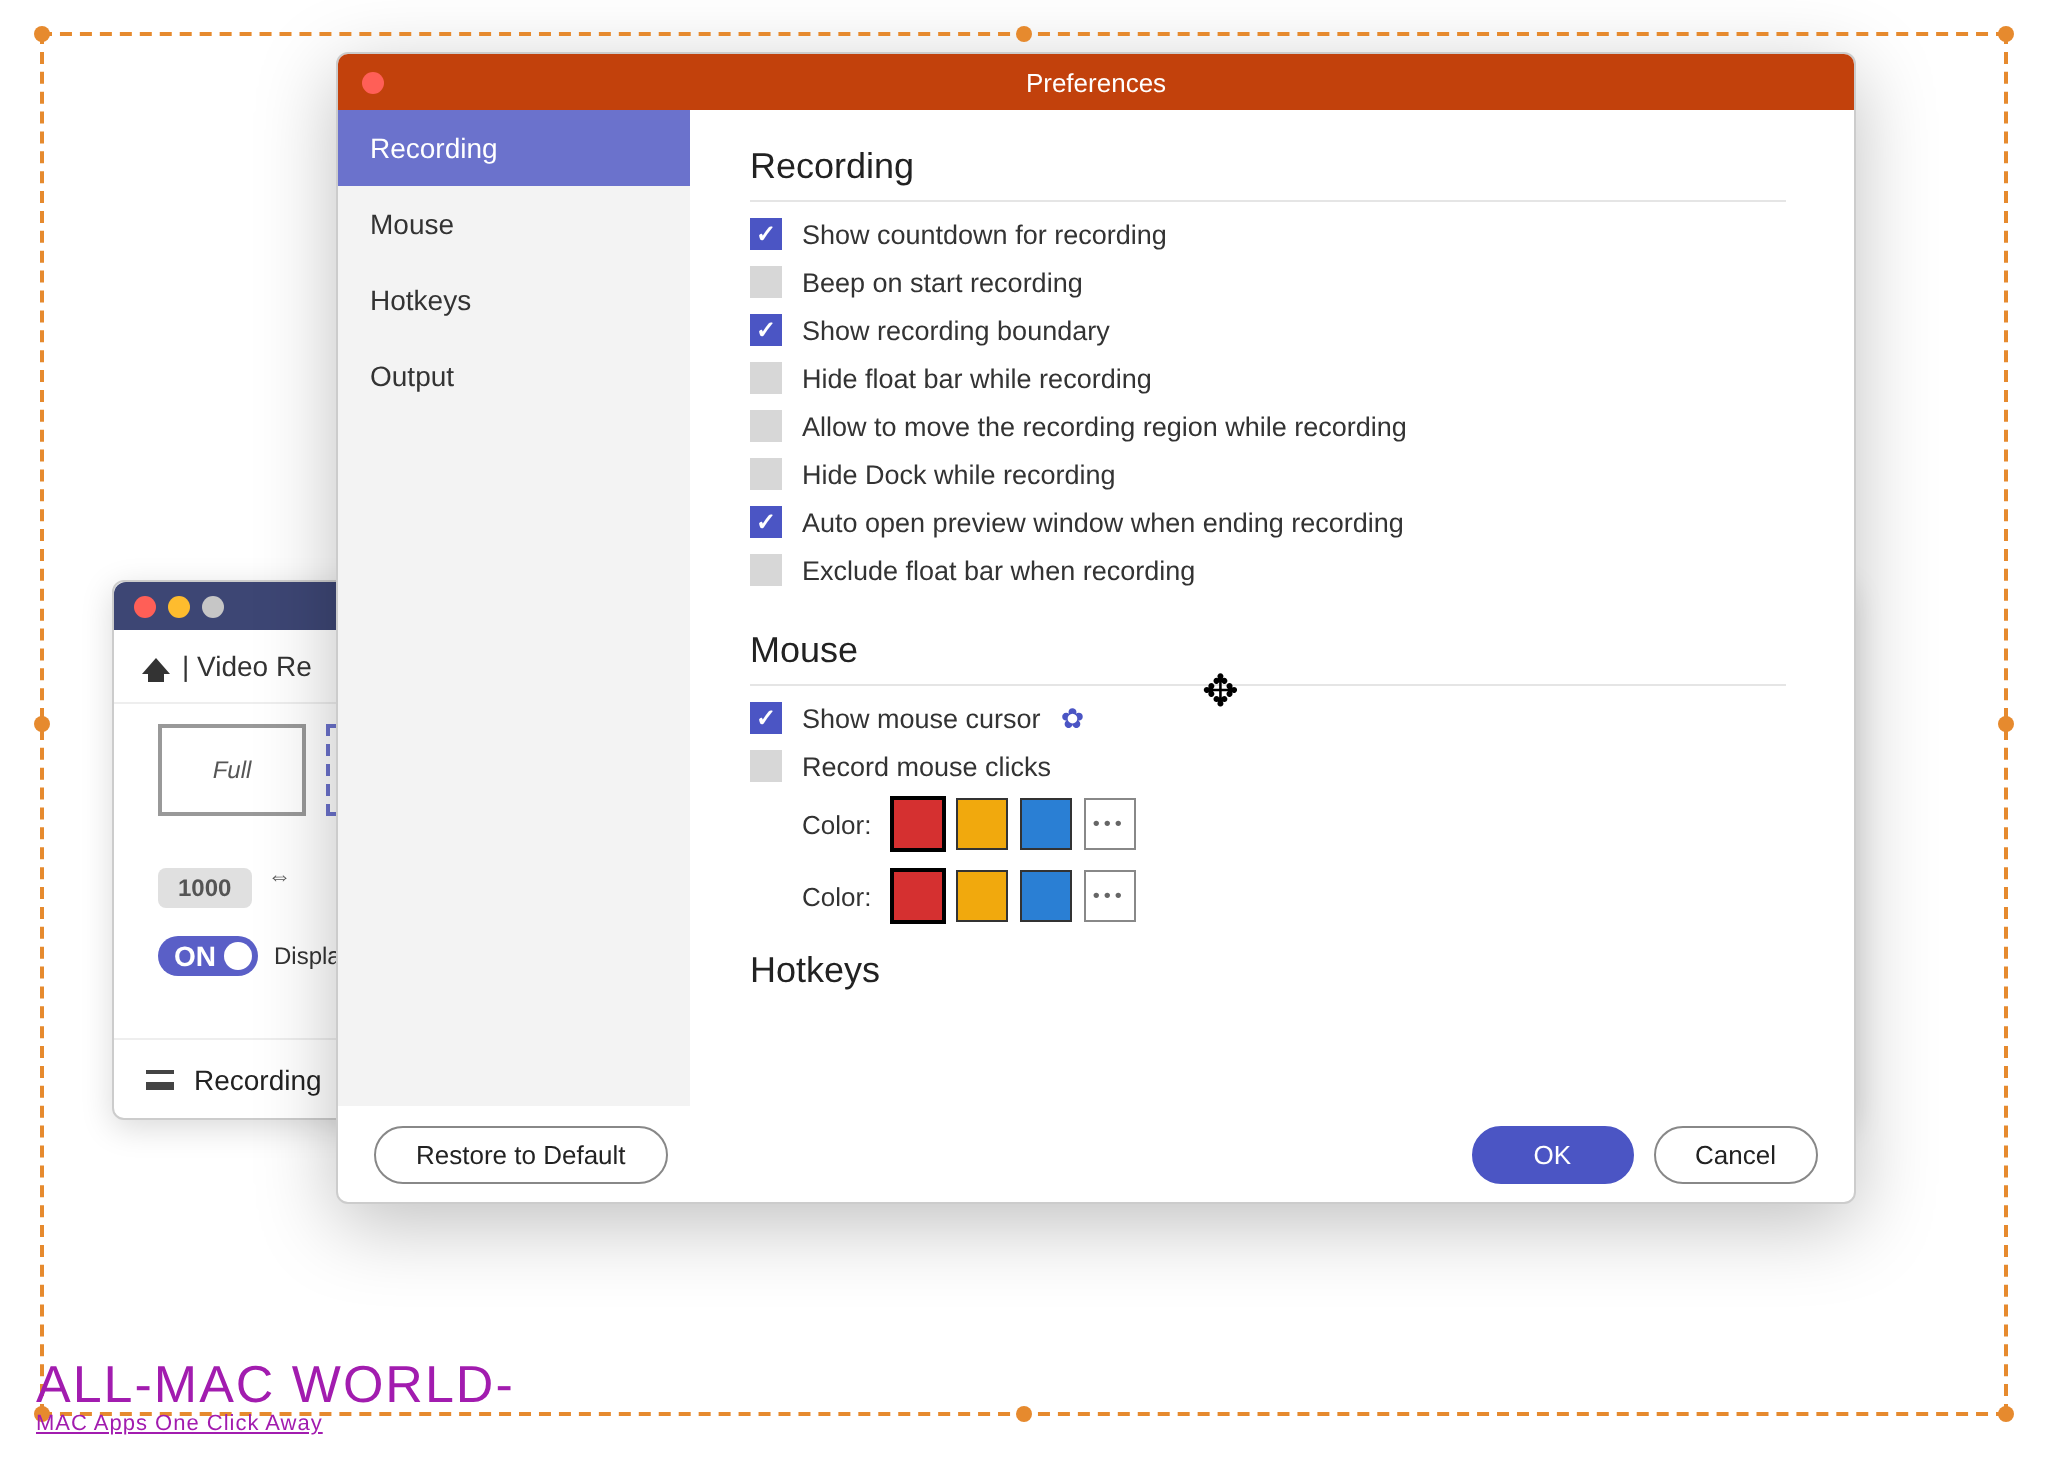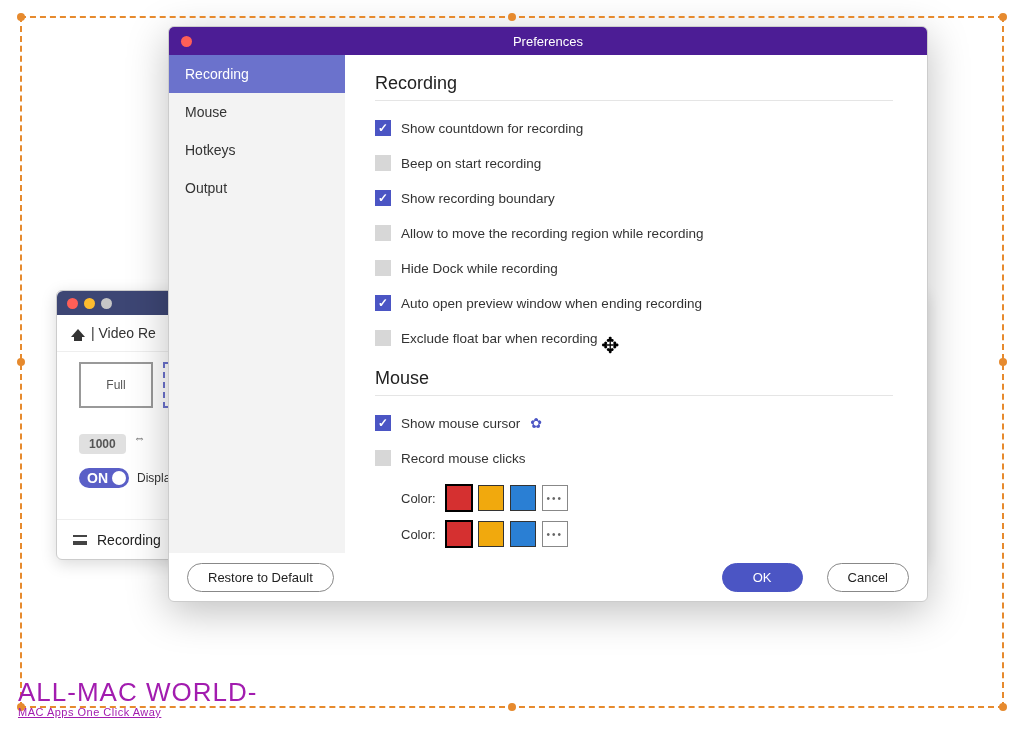--- a/index.html
+++ b/index.html
@@ -20,64 +20,64 @@
   .bg-window {
     position: absolute; left: 56px; top: 290px; width: 870px; height: 270px;
     border: 1px solid #ccc; border-radius: 6px; background: #fff;
     box-shadow: 0 4px 16px rgba(0,0,0,0.15);
   }
   .bg-titlebar { height: 24px; background: #3d4674; border-radius: 6px 6px 0 0; display:flex; align-items:center; padding-left:10px; gap:6px; }
   .traffic { width:11px; height:11px; border-radius:50%; }
   .traffic.r { background:#ff5f57; } .traffic.y { background:#febc2e; } .traffic.g { background:#c6c6c6; }
   .bg-header { display:flex; align-items:center; padding:10px 14px; font-size:14px; color:#333; border-bottom:1px solid #eee; gap:6px;}
   .bg-body { padding: 10px 22px; }
-  .bg-modecard { width:74px; height:46px; border:2px solid #999; display:inline-flex; align-items:center; justify-content:center; font-size:12px; color:#555; position:relative; }
+  .bg-modecard { width:74px; height:46px; border:2px solid #999; display:inline-flex; align-items:center; justify-content:center; font-size:12px; color:#555; position:relative;font-style:italic; }
   .bg-row2 { margin-top: 14px; display:flex; align-items:center; gap:8px; }
   .bg-pill { background:#e0e0e0; padding:3px 10px; border-radius:4px; font-size:12px; font-weight:600; color:#555;margin-top:12px; }
   .bg-toggle { display:inline-flex; align-items:center; background:#5a5fc7; color:#fff; font-size:14px; font-weight:700; border-radius:12px; padding:2px 3px 2px 8px; gap:4px; }
   .bg-toggle .knob { width:14px; height:14px; background:#fff; border-radius:50%; }
   .bg-footer { position:absolute; bottom:0; left:0; right:0; height:40px; border-top:1px solid #eee; display:flex; align-items:center; padding:0 16px; font-size:14px; color:#222; gap:10px;}
   .bars-icon{display:inline-block;width:14px;height:10px;border-top:2px solid #444;border-bottom:2px solid #444;position:relative;}
   .bars-icon::after{content:"";position:absolute;top:4px;left:0;right:0;border-top:2px solid #444;}
 
   
   .prefs {
     position: absolute; left: 168px; top: 26px; width: 760px; height: 576px;
     background: #fff; border: 1px solid #ccc; border-radius: 6px;
     box-shadow: 0 10px 40px rgba(0,0,0,0.25);
     display: flex; flex-direction: column; overflow: hidden;
   }
-  .prefs-titlebar { height: 28px; background: #4c1d95; color:#fff; display:flex; align-items:center; position:relative; }
+  .prefs-titlebar { height: 28px; background: #c2410c; color:#fff; display:flex; align-items:center; position:relative; }
   .prefs-titlebar .traffic.r { position:absolute; left:12px; }
   .prefs-title { width:100%; text-align:center; font-size:13px; font-weight:500; }
   .prefs-body { flex:1; display:flex; min-height:0; }
   .sidebar { width:176px; background:#f3f3f3; display:flex; flex-direction:column; }
   .side-item { padding: 11px 16px; font-size:14px; color:#333; cursor:pointer; }
   .side-item.active { background:#6b72cc; color:#fff; }
   .content { flex:1; position:relative; }
   .scroll { position:absolute; inset:0 8px 0 0; overflow-y:auto; padding: 12px 26px 12px 30px; }
   .scroll::-webkit-scrollbar { width: 7px; }
   .scroll::-webkit-scrollbar-thumb { background:#c4c4c4; border-radius:4px; }
   .scroll::-webkit-scrollbar-track { background:transparent; }
 
   h2.section { font-size:18px; font-weight:500; color:#222; margin: 6px 0 8px; border-bottom:1px solid #e5e5e5; padding-bottom:6px; }
-  .opt { display:flex; align-items:center; gap:10px; margin: 19px 0; font-size:13.5px; color:#333; }
+  .opt { display:flex; align-items:center; gap:10px; margin: 8px 0; font-size:13.5px; color:#333; }
   .cb { width:16px; height:16px; border:none; background:#d7d7d7; display:inline-flex; align-items:center; justify-content:center; flex-shrink:0; }
   .cb.checked { background:#4b55c4; }
   .cb.checked::after { content:"✓"; color:#fff; font-size:12px; font-weight:700; line-height:1; }
   .gear { color:#4b55c4; font-size:14px; }
   .move-cursor { position:absolute; left: 256px; top: 278px; font-size:22px; pointer-events:none; }
 
   .color-row { display:flex; align-items:center; gap:10px; margin:6px 0 10px 26px; font-size:13px; color:#333; }
   .swatches { display:flex; gap:6px; }
   .sw { width:26px; height:26px; border:1px solid #333; }
   .sw.sel { outline:2px solid #000; outline-offset:-1px; }
   .sw.more { background:#fff; border:1px solid #888; display:flex; align-items:center; justify-content:center; color:#666; letter-spacing:2px; font-size:10px; }
 
-  .prefs-footer { height:48px; border-top:none; display:flex; align-items:center; padding:0 18px; gap:24px; }
+  .prefs-footer { height:48px; border-top:none; display:flex; align-items:center; padding:0 18px; gap:10px; }
   .btn { border:1px solid #888; background:#fff; color:#222; font-size:13px; padding:6px 20px; border-radius:18px; cursor:pointer; }
   .btn.primary { background:#4b55c4; border-color:#4b55c4; color:#fff; padding:6px 30px; }
   .spacer { flex:1; }
 
   .watermark { position:absolute; left:18px; bottom:18px; color:#a21caf; font-weight:300; }
   .watermark .big { font-size:26px; letter-spacing:1px; }
   .watermark .small{ font-size:11px; letter-spacing:0.5px; margin-top:-2px;text-decoration:underline;}
   .home-icon{display:inline-block;width:0;height:0;border-left:7px solid transparent;border-right:7px solid transparent;border-bottom:8px solid #333;position:relative;}
   .home-icon::after{content:"";position:absolute;top:6px;left:-4px;width:8px;height:6px;background:#333;}
 </style>
@@ -143,20 +143,24 @@
             <div class="opt">
               <span class="cb"></span>
               <span>Beep on start recording</span>
             </div>
             <div class="opt">
               <span class="cb checked"></span>
               <span>Show recording boundary</span>
             </div>
             <div class="opt">
               <span class="cb"></span>
+              <span>Hide float bar while recording</span>
+            </div>
+            <div class="opt">
+              <span class="cb"></span>
               <span>Allow to move the recording region while recording</span>
             </div>
             <div class="opt">
               <span class="cb"></span>
               <span>Hide Dock while recording</span>
             </div>
             <div class="opt">
               <span class="cb checked"></span>
               <span>Auto open preview window when ending recording</span>
             </div>

